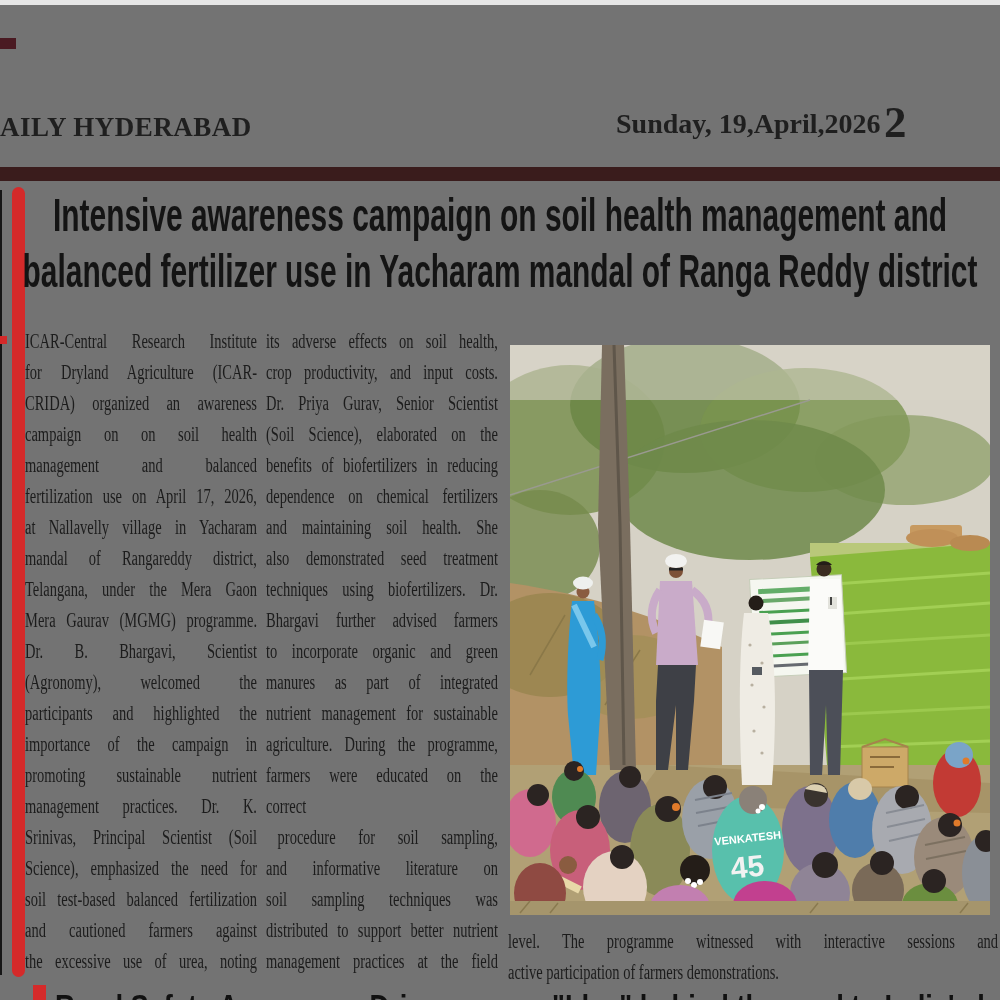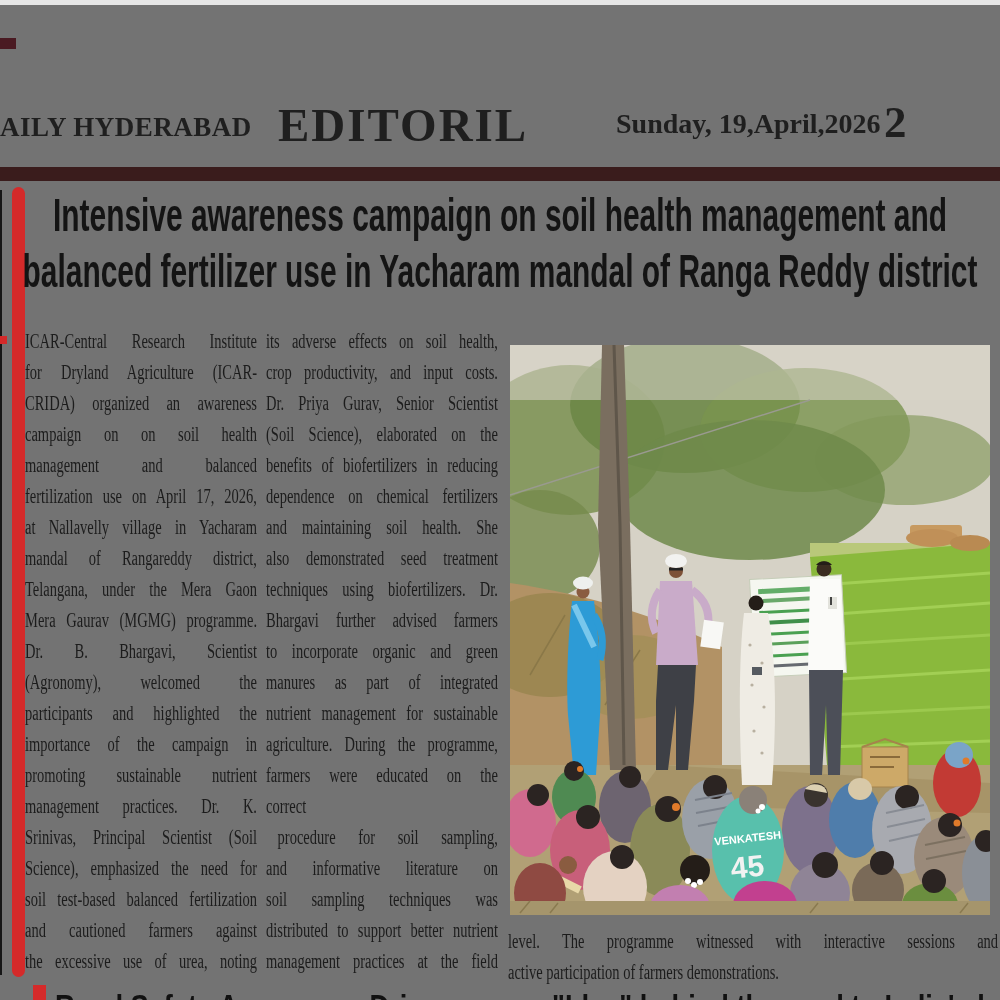--- a/index.html
+++ b/index.html
@@ -39,21 +39,20 @@
   .bhl-right{left:552px;}
 </style>
 </head>
 <body>
 
 <div class="page">
   <div class="topstrip"></div>
   <div class="maroon-dash"></div>
 
   <div class="masthead">AILY HYDERABAD</div>
-  <div class="section-title">EDITORIL</div>
   <div class="date">Sunday, 19,April,2026</div>
   <div class="pagenum">2</div>
 
   <div class="maroon-rule"></div>
   <div class="red-bar"></div>
   <div class="black-edge"></div>
   <div class="red-tick"></div>
   <div class="edge-frags">
     <div>t
 s

